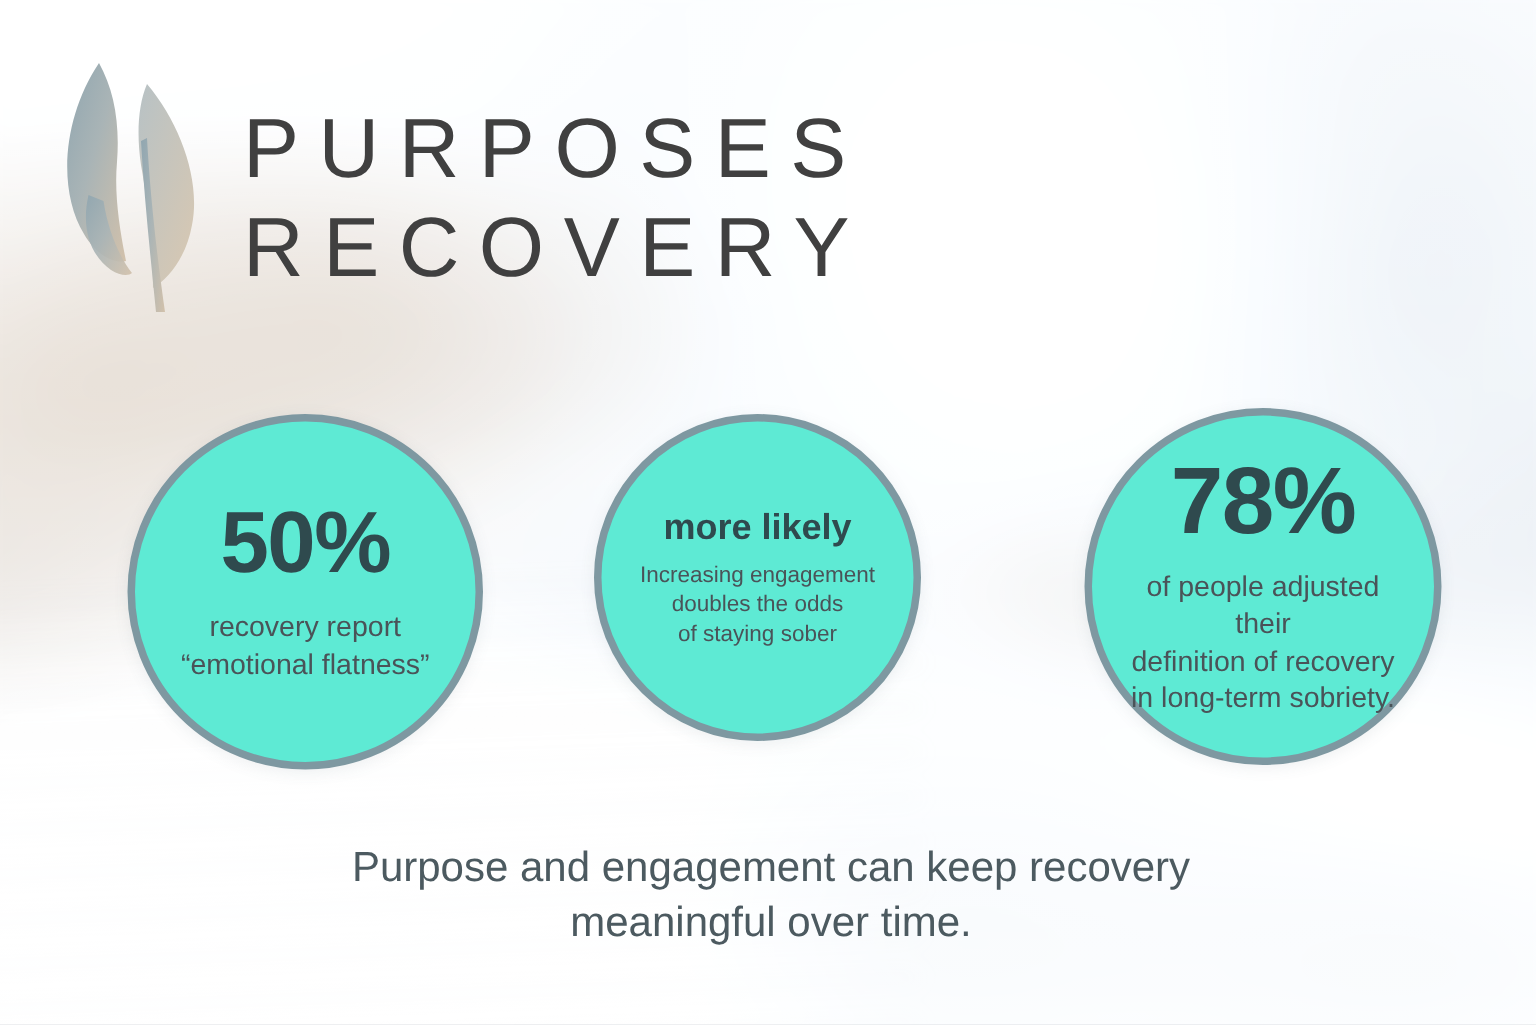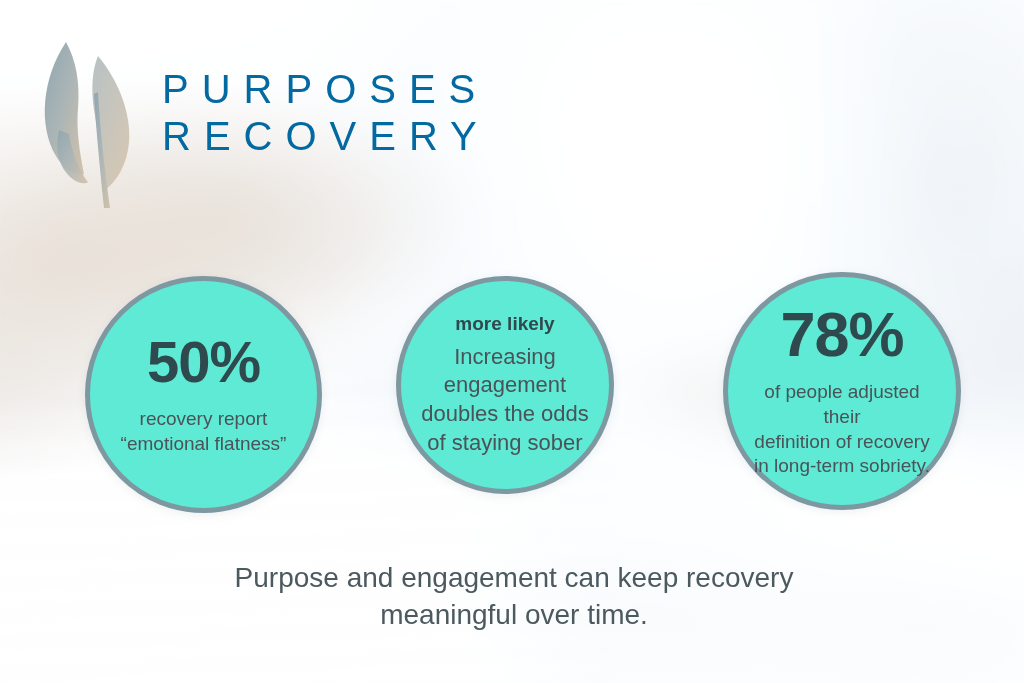--- a/index.html
+++ b/index.html
@@ -83,22 +83,22 @@
     width: 118px;
     height: 180px;
     flex: 0 0 auto;
     margin-top: 4px;
   }
   .logo-words {
     margin-left: 8px;
     margin-top: 36px;
   }
   .logo-line {
-    color: #0369a1;
-    font-size: 40px;
+    color: #404040;
+    font-size: 56px;
     line-height: 1.18;
     font-weight: 300;
     letter-spacing: 13px;
     white-space: nowrap;
   }
 
   
   .circle {
     position: absolute;
     border-radius: 50%;
@@ -131,22 +131,22 @@
   }
 
   
   #circle-1 { left: 85px; top: 276px; width: 237px; height: 237px; }
   #circle-1 .stat-number { font-size: 58px; margin-bottom: 16px; }
   #circle-1 .stat-body { font-size: 19px; }
 
   
   #circle-2 { left: 396px; top: 276px; width: 218px; height: 218px; }
   #circle-2 .stat-number { font-size: 52px; margin-bottom: 6px; }
-  #circle-2 .stat-subtitle { font-size: 19px; margin-bottom: 8px; }
-  #circle-2 .stat-body { font-size: 22px; }
+  #circle-2 .stat-subtitle { font-size: 24px; margin-bottom: 8px; }
+  #circle-2 .stat-body { font-size: 15px; }
 
   
   #circle-3 { left: 723px; top: 272px; width: 238px; height: 238px; }
   #circle-3 .stat-number { font-size: 63px; margin-bottom: 14px; }
   #circle-3 .stat-body { font-size: 19px; }
 
   
   .caption {
     position: absolute;
     left: 4px;

